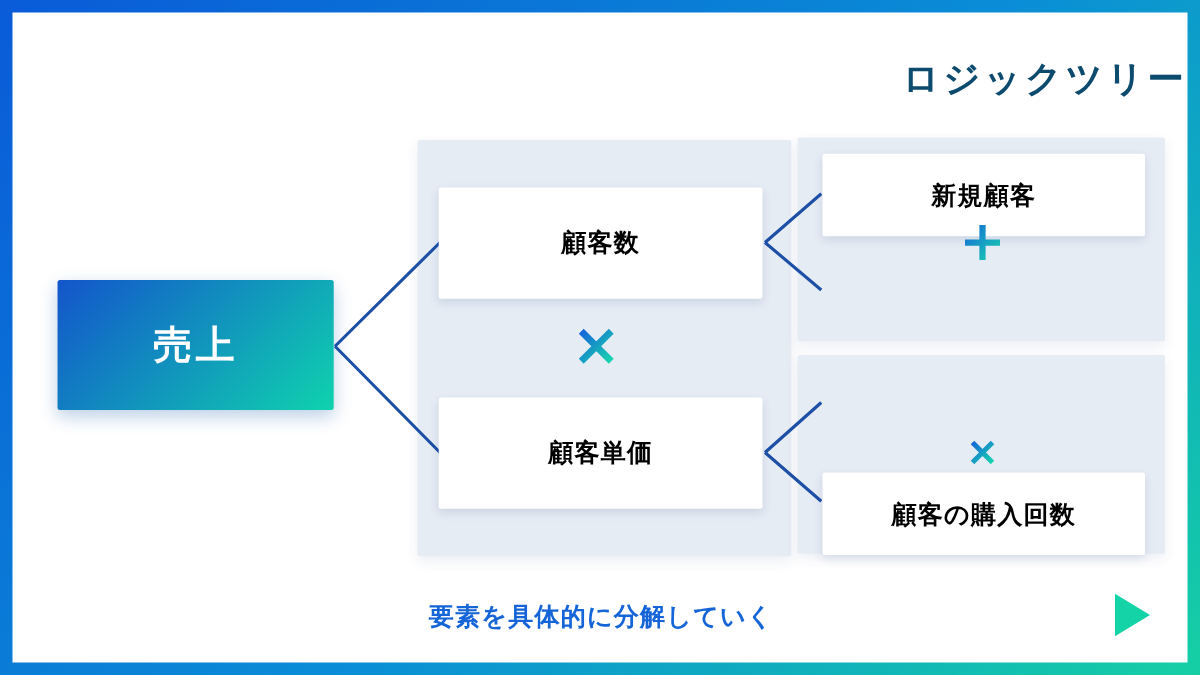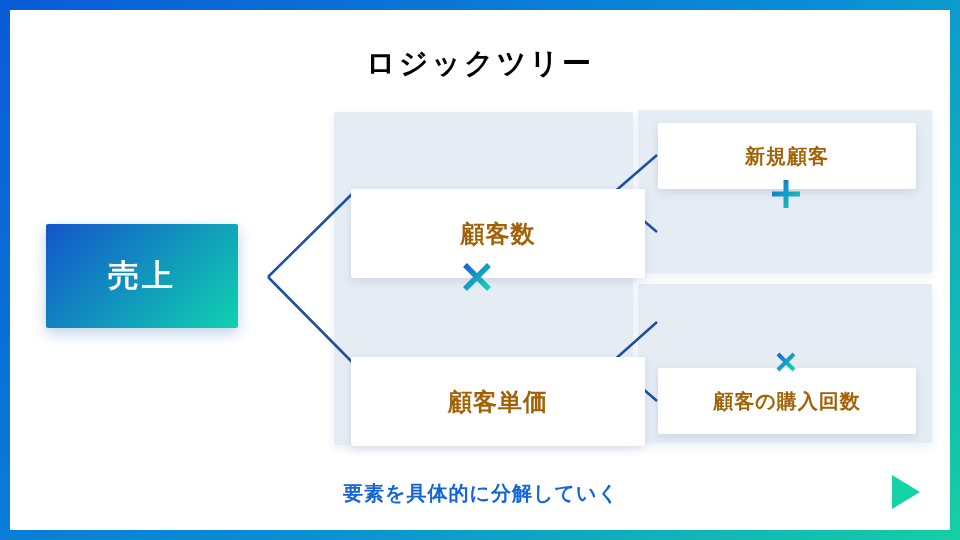--- a/index.html
+++ b/index.html
@@ -14,64 +14,64 @@
   }
   .canvas {
     position: absolute;
     left: 10px; top: 10px; right: 10px; bottom: 10px;
     background: #ffffff;
   }
 
   .title {
     position: absolute;
     top: 34px; left: 0; width: 100%;
-    text-align: center;
+    text-align: right;
     font-size: 29px;
     font-weight: bold;
     letter-spacing: 3px;
-    color: #000000;
+    color: #0c4a6e;
   }
 
   .panel {
     position: absolute;
     background: #e6ecf4;
     border-radius: 2px;
     box-shadow: 0 4px 10px rgba(40, 70, 130, 0.08);
   }
   .panel-mid { left: 324px; top: 102px; width: 299px; height: 333px; }
   .panel-rt  { left: 628px; top: 100px; width: 294px; height: 163px; }
   .panel-rb  { left: 628px; top: 274px; width: 294px; height: 159px; }
 
   .node {
     position: absolute;
     background: #ffffff;
     display: flex;
     align-items: center;
     justify-content: center;
     font-weight: bold;
-    color: #a16207;
+    color: #000000;
     border-radius: 2px;
     box-shadow: 0 3px 8px rgba(30, 60, 120, 0.13);
   }
   .node-root {
-    left: 36px; top: 214px; width: 192px; height: 104px;
+    left: 36px; top: 214px; width: 221px; height: 104px;
     background: linear-gradient(135deg, #1355cb 0%, #0fd2ae 100%);
     color: #ffffff;
     font-size: 31px;
     letter-spacing: 3px;
     box-shadow: 0 5px 14px rgba(20, 90, 170, 0.28);
   }
-  .node-l2 { left: 341px; width: 294px; height: 89px; font-size: 24px; letter-spacing: 1px; margin-top: 39px; }
+  .node-l2 { left: 341px; width: 259px; height: 89px; font-size: 20px; letter-spacing: 1px; }
   .node-l2a { top: 140px; }
   .node-l2b { top: 308px; }
   .node-l3 { left: 648px; width: 258px; height: 66px; font-size: 20px; letter-spacing: 1px; }
   .node-l3a { top: 113px; }
   .node-l3b { top: 188px; }
   .node-l3c { top: 280px; }
-  .node-l3d { top: 358px; }
+  .node-l3d { top: 368px; }
 
   .op { position: absolute; z-index: 5; }
   .op-l2   { left: 447px; top: 247px; width: 40px; height: 40px; }
   .op-plus { left: 758px; top: 166px; width: 36px; height: 36px; }
   .op-l3x  { left: 762px; top: 338px; width: 28px; height: 28px; }
 
   .connector-overlay {
     position: absolute;
     left: 0; top: 0; width: 940px; height: 520px;
     pointer-events: none;

